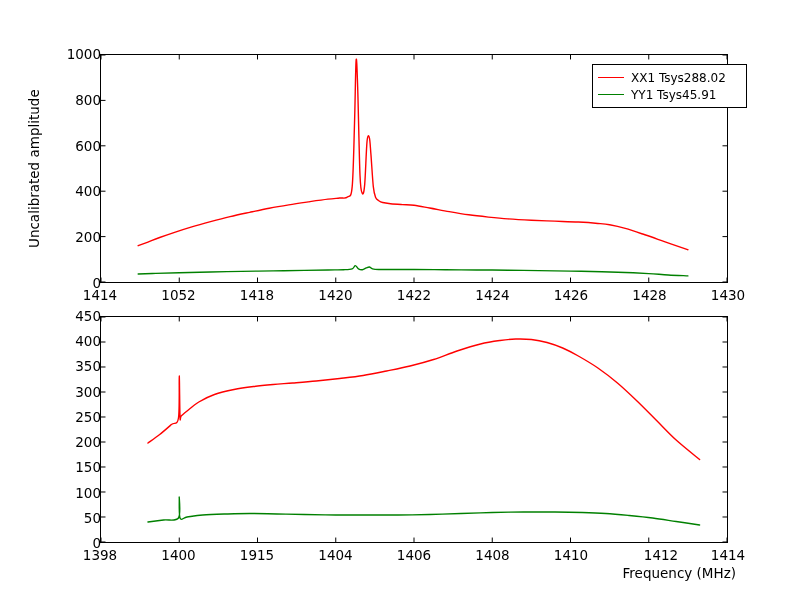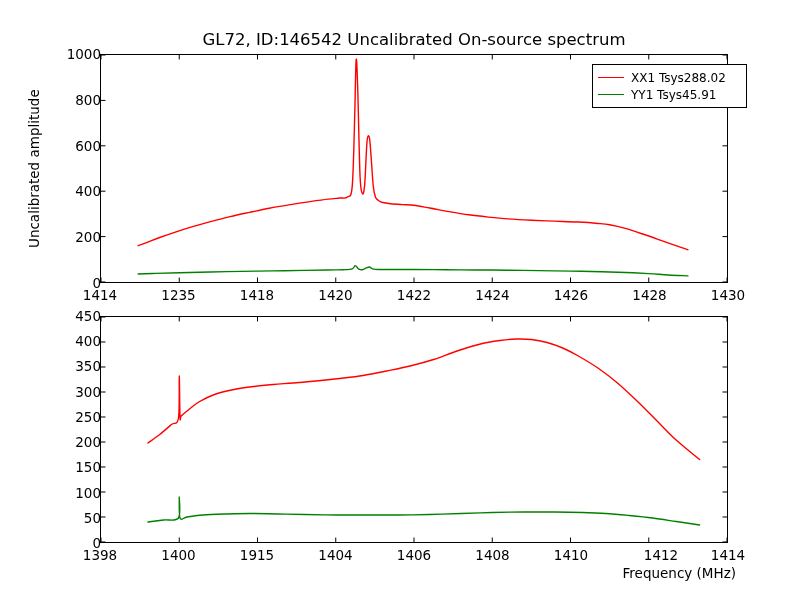--- a/index.html
+++ b/index.html
@@ -110,21 +110,20 @@
   .legend-text {
     font-size: 12px;
     color: #000000;
   }
 </style>
 </head>
 <body>
 
 <div id="figure">
 
-  <div class="fig-title">GL72, ID:146542 Uncalibrated On-source spectrum</div>
 
   <div class="ylabel" id="ylabel-top">Uncalibrated amplitude</div>
 
   <div class="axes" id="axes-top">
     <svg class="plot-svg" id="svg-top" viewBox="0 0 628 229" preserveAspectRatio="none">
         <line x1="0" y1="229" x2="0" y2="224.5" stroke="#000000" stroke-width="1" vector-effect="non-scaling-stroke"></line>
         <line x1="0" y1="0" x2="0" y2="4.5" stroke="#000000" stroke-width="1" vector-effect="non-scaling-stroke"></line>
         <line x1="78.5" y1="229" x2="78.5" y2="224.5" stroke="#000000" stroke-width="1" vector-effect="non-scaling-stroke"></line>
         <line x1="78.5" y1="0" x2="78.5" y2="4.5" stroke="#000000" stroke-width="1" vector-effect="non-scaling-stroke"></line>
         <line x1="157" y1="229" x2="157" y2="224.5" stroke="#000000" stroke-width="1" vector-effect="non-scaling-stroke"></line>
@@ -212,21 +211,21 @@
         <path d="M 47.10 206.82 C 49.72 206.49, 57.70 205.48, 62.80 204.80 C 67.90 204.13, 75.10 206.65, 77.72 202.79 C 80.33 198.92, 78.24 181.60, 78.50 181.60 C 78.76 181.60, 77.98 199.42, 79.28 202.79 C 80.59 206.15, 82.56 202.28, 86.35 201.78 C 90.14 201.27, 95.51 200.26, 102.05 199.76 C 108.59 199.26, 117.75 199.00, 125.60 198.75 C 133.45 198.50, 140.65 198.25, 149.15 198.25 C 157.65 198.25, 167.47 198.58, 176.63 198.75 C 185.78 198.92, 194.29 199.09, 204.10 199.26 C 213.91 199.42, 225.03 199.68, 235.50 199.76 C 245.97 199.84, 256.43 199.76, 266.90 199.76 C 277.37 199.76, 287.83 199.84, 298.30 199.76 C 308.77 199.68, 319.23 199.51, 329.70 199.26 C 340.17 199.00, 350.63 198.58, 361.10 198.25 C 371.57 197.91, 382.03 197.49, 392.50 197.24 C 402.97 196.99, 413.43 196.82, 423.90 196.73 C 434.37 196.65, 445.49 196.65, 455.30 196.73 C 465.11 196.82, 474.27 196.99, 482.77 197.24 C 491.28 197.49, 498.48 197.74, 506.33 198.25 C 514.18 198.75, 522.03 199.51, 529.88 200.26 C 537.72 201.02, 545.57 201.78, 553.42 202.79 C 561.27 203.80, 569.13 205.14, 576.98 206.32 C 584.83 207.49, 596.60 209.26, 600.52 209.85" fill="none" stroke="#008000" stroke-width="1.4" stroke-linejoin="round" stroke-linecap="round" vector-effect="non-scaling-stroke"></path>
         <path d="M 47.10 127.12 C 49.06 125.69, 54.95 121.66, 58.88 118.54 C 62.80 115.43, 67.51 111.23, 70.65 108.46 C 73.79 105.68, 76.41 110.05, 77.72 101.90 C 79.02 93.74, 78.24 59.69, 78.50 59.52 C 78.76 59.36, 78.96 94.16, 79.28 100.89 C 79.61 107.61, 79.28 100.89, 80.46 99.88 C 81.64 98.87, 83.41 97.19, 86.35 94.84 C 89.29 92.48, 93.55 88.53, 98.13 85.76 C 102.70 82.98, 107.94 80.29, 113.83 78.19 C 119.71 76.09, 126.91 74.49, 133.45 73.14 C 139.99 71.80, 146.53 70.96, 153.08 70.12 C 159.62 69.28, 166.16 68.69, 172.70 68.10 C 179.24 67.51, 185.13 67.18, 192.33 66.59 C 199.52 66.00, 208.03 65.33, 215.88 64.57 C 223.72 63.81, 231.57 62.97, 239.42 62.05 C 247.27 61.12, 255.13 60.28, 262.98 59.02 C 270.83 57.76, 278.67 56.08, 286.52 54.48 C 294.37 52.88, 302.23 51.37, 310.08 49.44 C 317.93 47.50, 325.78 45.40, 333.63 42.88 C 341.47 40.36, 349.32 36.91, 357.17 34.30 C 365.02 31.70, 373.53 29.01, 380.73 27.24 C 387.92 25.47, 394.46 24.55, 400.35 23.71 C 406.24 22.87, 410.82 22.36, 416.05 22.20 C 421.28 22.03, 426.52 22.11, 431.75 22.70 C 436.98 23.29, 442.22 24.30, 447.45 25.73 C 452.68 27.16, 457.92 29.01, 463.15 31.28 C 468.38 33.55, 472.96 35.98, 478.85 39.35 C 484.74 42.71, 491.93 46.91, 498.48 51.45 C 505.02 55.99, 511.56 61.04, 518.10 66.59 C 524.64 72.14, 531.18 78.44, 537.73 84.75 C 544.27 91.05, 550.81 97.86, 557.35 104.42 C 563.89 110.98, 569.78 117.54, 576.98 124.09 C 584.17 130.65, 596.60 140.49, 600.52 143.77" fill="none" stroke="#ff0000" stroke-width="1.4" stroke-linejoin="round" stroke-linecap="round" vector-effect="non-scaling-stroke"></path>
       </svg>
   </div>
 
 
   <div class="xlabel" id="xlabel-bottom">Frequency (MHz)</div>
 
   <div id="tick-layer">
       <div class="tick-label xtick-label" style="left: 100px; top: 287px;">1414</div>
-      <div class="tick-label xtick-label" style="left: 178.5px; top: 287px;">1235</div>
+      <div class="tick-label xtick-label" style="left: 178.5px; top: 287px;">1052</div>
       <div class="tick-label xtick-label" style="left: 257px; top: 287px;">1418</div>
       <div class="tick-label xtick-label" style="left: 335.5px; top: 287px;">1420</div>
       <div class="tick-label xtick-label" style="left: 414px; top: 287px;">1422</div>
       <div class="tick-label xtick-label" style="left: 492.5px; top: 287px;">1424</div>
       <div class="tick-label xtick-label" style="left: 571px; top: 287px; text-align: right;">1426</div>
       <div class="tick-label xtick-label" style="left: 649.5px; top: 287px;">1428</div>
       <div class="tick-label xtick-label" style="left: 728px; top: 287px;">1430</div>
       <div class="tick-label ytick-label" style="left: 0px; width: 94px; top: 283px;">0</div>
       <div class="tick-label ytick-label" style="left: 0px; width: 94px; top: 237.2px;">200</div>
       <div class="tick-label ytick-label" style="left: 0px; width: 94px; top: 191.4px;">400</div>

